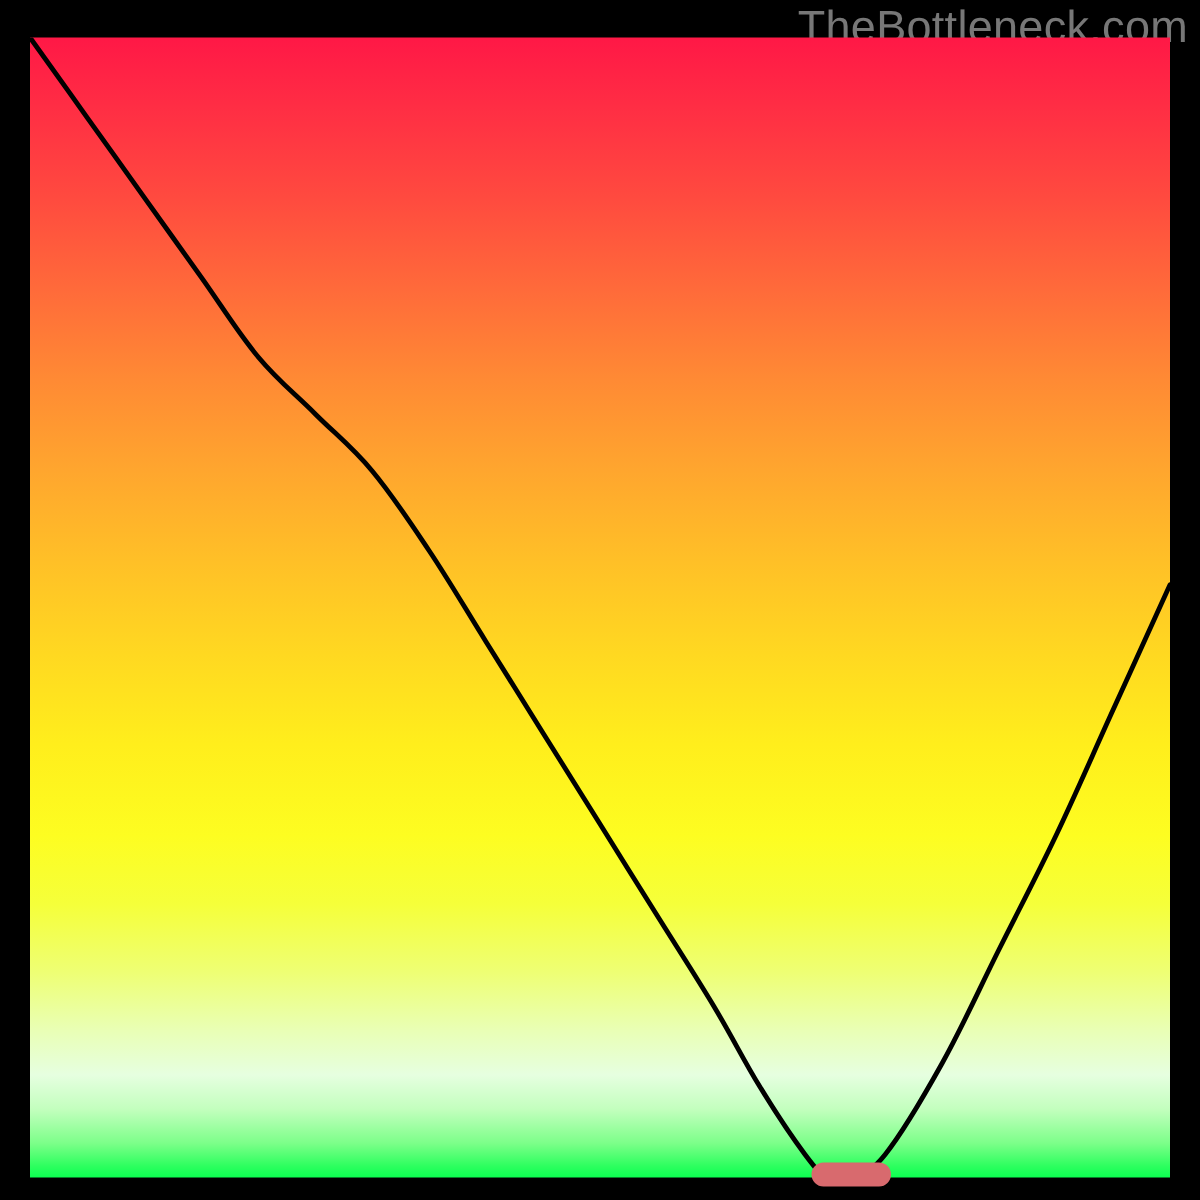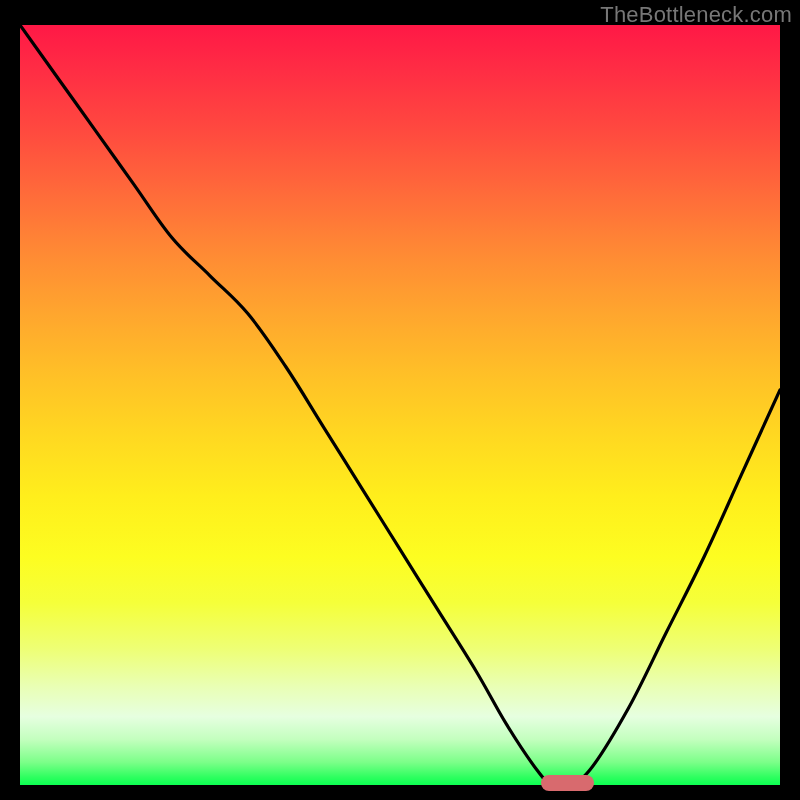--- a/index.html
+++ b/index.html
@@ -17,21 +17,21 @@
     top: 0;
     width: 800px;
     height: 800px;
     background: #000;
   }
   .watermark {
     position: absolute;
     top: 2px;
     right: 8px;
     color: #777;
-    font-size: 22px;
+    font-size: 30px;
     font-weight: 500;
     letter-spacing: 0.2px;
     user-select: none;
   }
   .plot {
     position: absolute;
     left: 20px;
     top: 25px;
     width: 760px;
     height: 760px;

